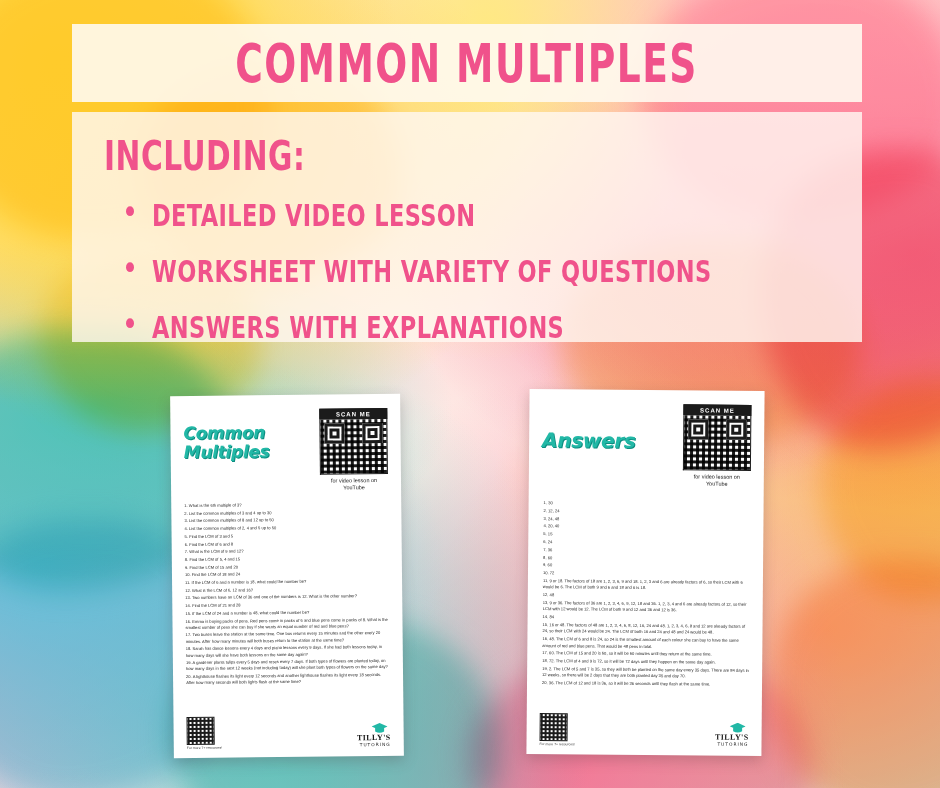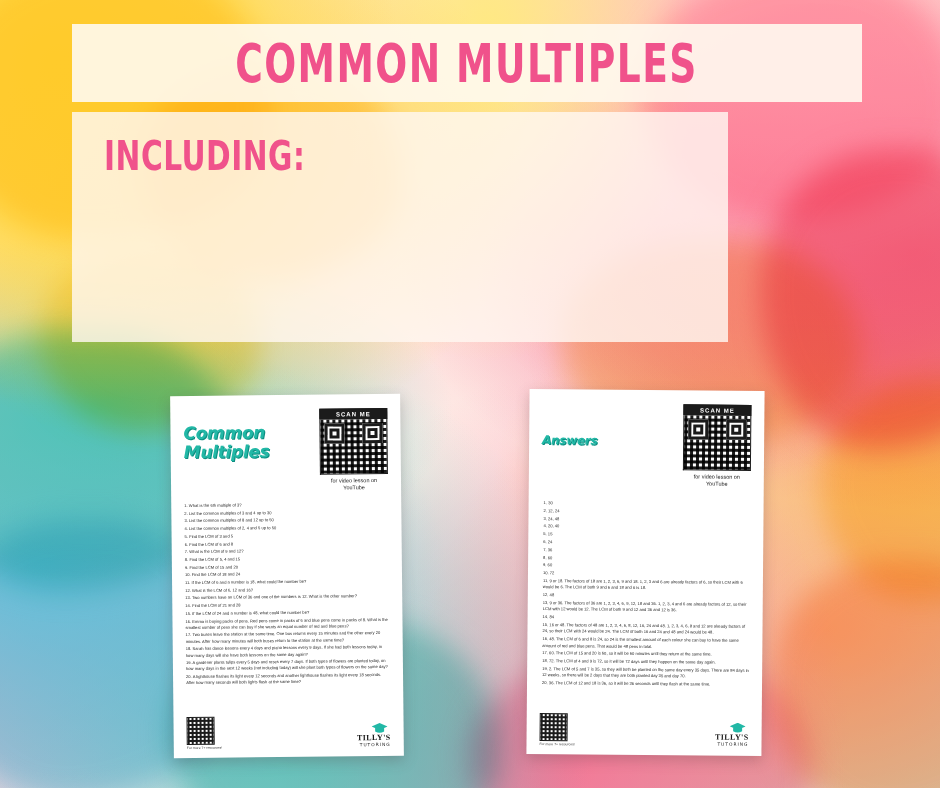--- a/index.html
+++ b/index.html
@@ -79,21 +79,21 @@
     transform: scaleY(1.22) scaleX(0.95);
     transform-origin: center;
     white-space: nowrap;
   }
 
   
   #including-band {
     position: absolute;
     left: 72px;
     top: 112px;
-    width: 656px;
+    width: 790px;
     height: 230px;
     background: rgba(255,248,242,0.82);
     padding: 18px 30px 12px 30px;
     box-sizing: border-box;
   }
   #including-band .heading {
     font-family: "DejaVu Sans Condensed", "Liberation Sans Narrow", "Liberation Sans", sans-serif;
     font-weight: bold;
     font-size: 33px;
     color: #f0528b;
@@ -166,21 +166,21 @@
     font-weight: bold;
     font-style: italic;
     font-size: 17px;
     line-height: 19px;
     color: #22b8a6;
     letter-spacing: -0.3px;
     text-shadow: 1px 1px 0 #0d8d80;
     max-width: 120px;
     margin-top: 14px;
   }
-  #sheet-answers .sheet-title { font-size: 12px; margin-top: 28px; }
+  #sheet-answers .sheet-title { font-size: 20px; margin-top: 28px; }
 
   .qr-block { width: 68px; text-align: center; }
   .qr-label {
     background: #1b1b1b;
     color: #fff;
     font-size: 6px;
     letter-spacing: 1px;
     font-weight: bold;
     padding: 2px 0 1px 0;
     border: 1px solid #1b1b1b;
@@ -307,20 +307,25 @@
     <div class="blob b12"></div>
   <div class="blob b13"></div>
 </div>
 
 <div id="title-band">
   <div class="title">COMMON MULTIPLES</div>
 </div>
 
 <div id="including-band">
   <div class="heading">INCLUDING:</div>
+  <ul>
+    <li>DETAILED VIDEO LESSON</li>
+    <li>WORKSHEET WITH VARIETY OF QUESTIONS</li>
+    <li>ANSWERS WITH EXPLANATIONS</li>
+  </ul>
 </div>
 
 <div class="sheet" id="sheet-worksheet">
   <div class="sheet-head">
     <div class="sheet-title">Common Multiples</div>
     <div class="qr-block">
       <div class="qr-label">SCAN ME</div>
       <div class="qr-code"></div>
       <div class="qr-caption">for video lesson
 on YouTube</div>

